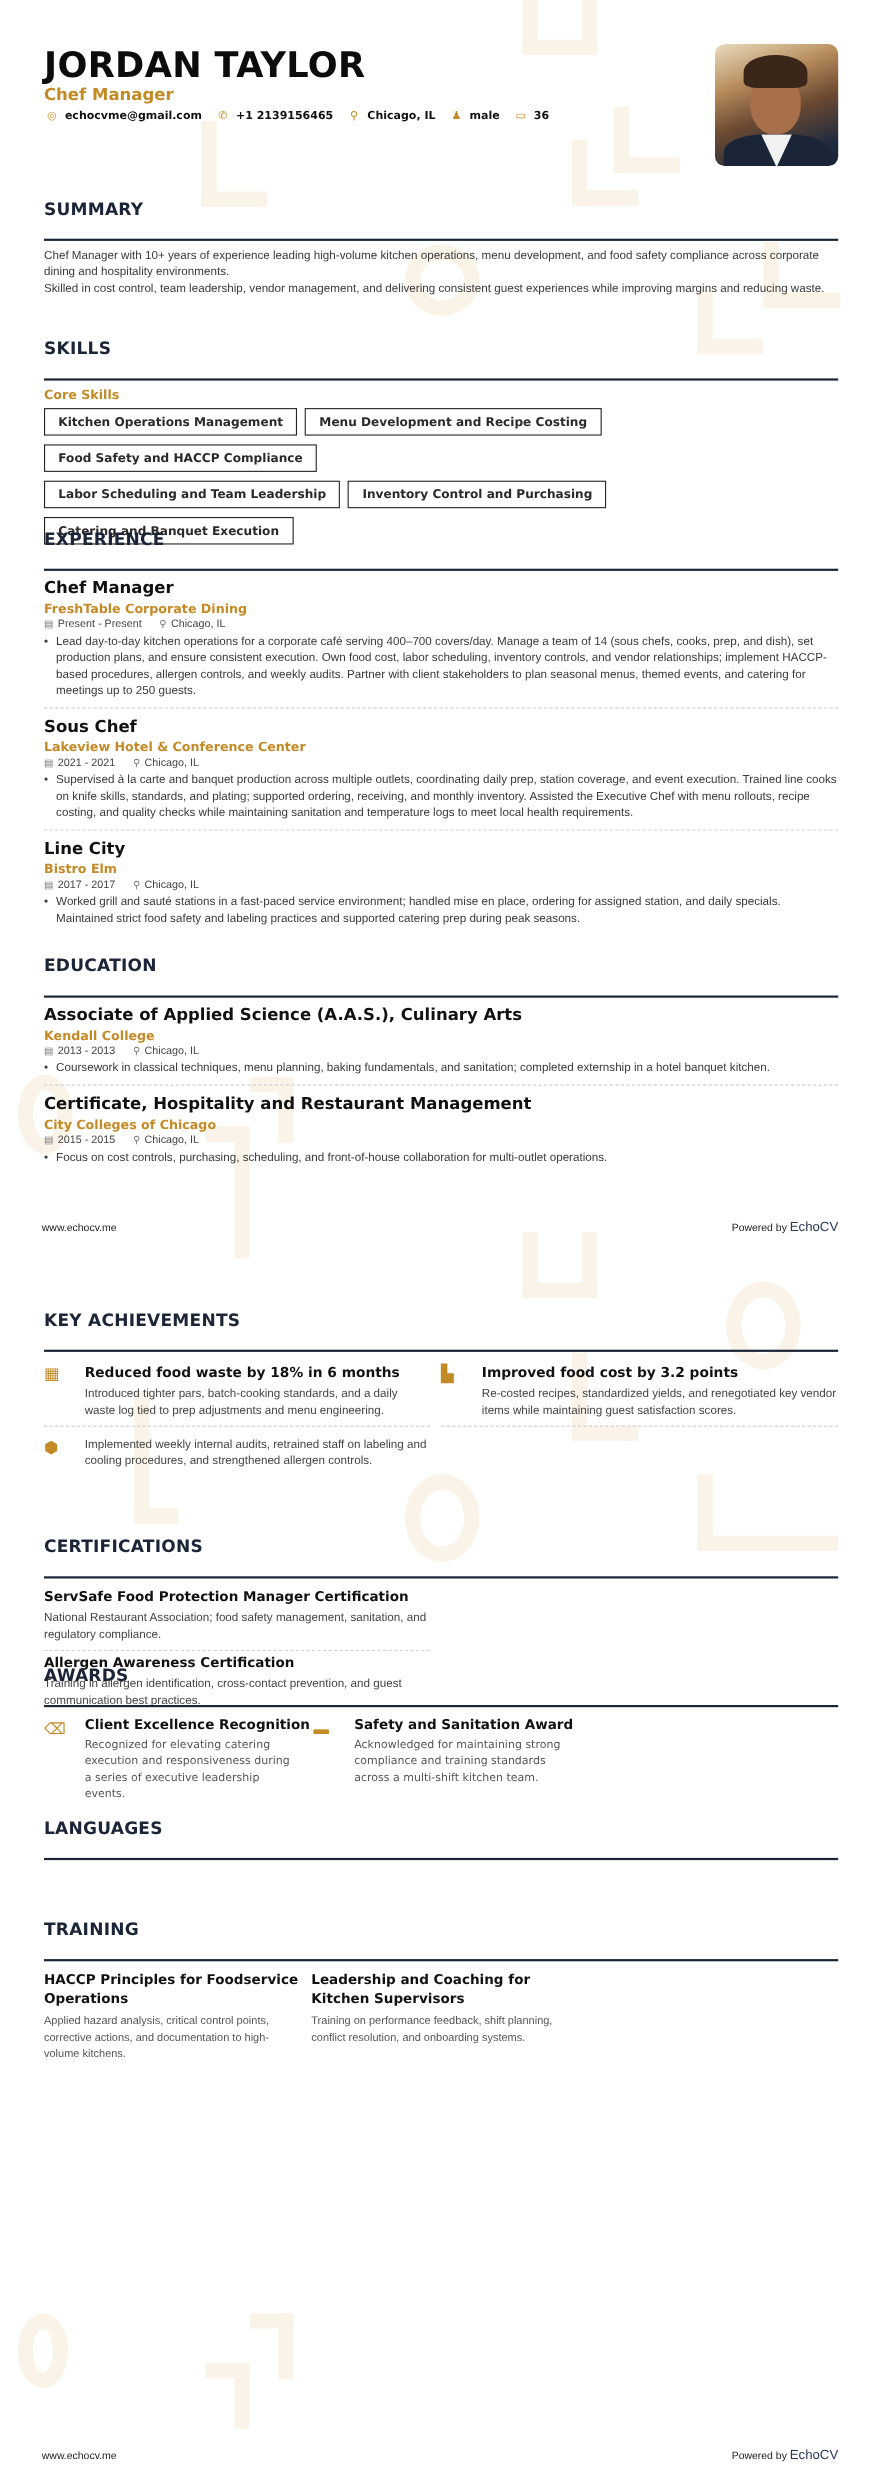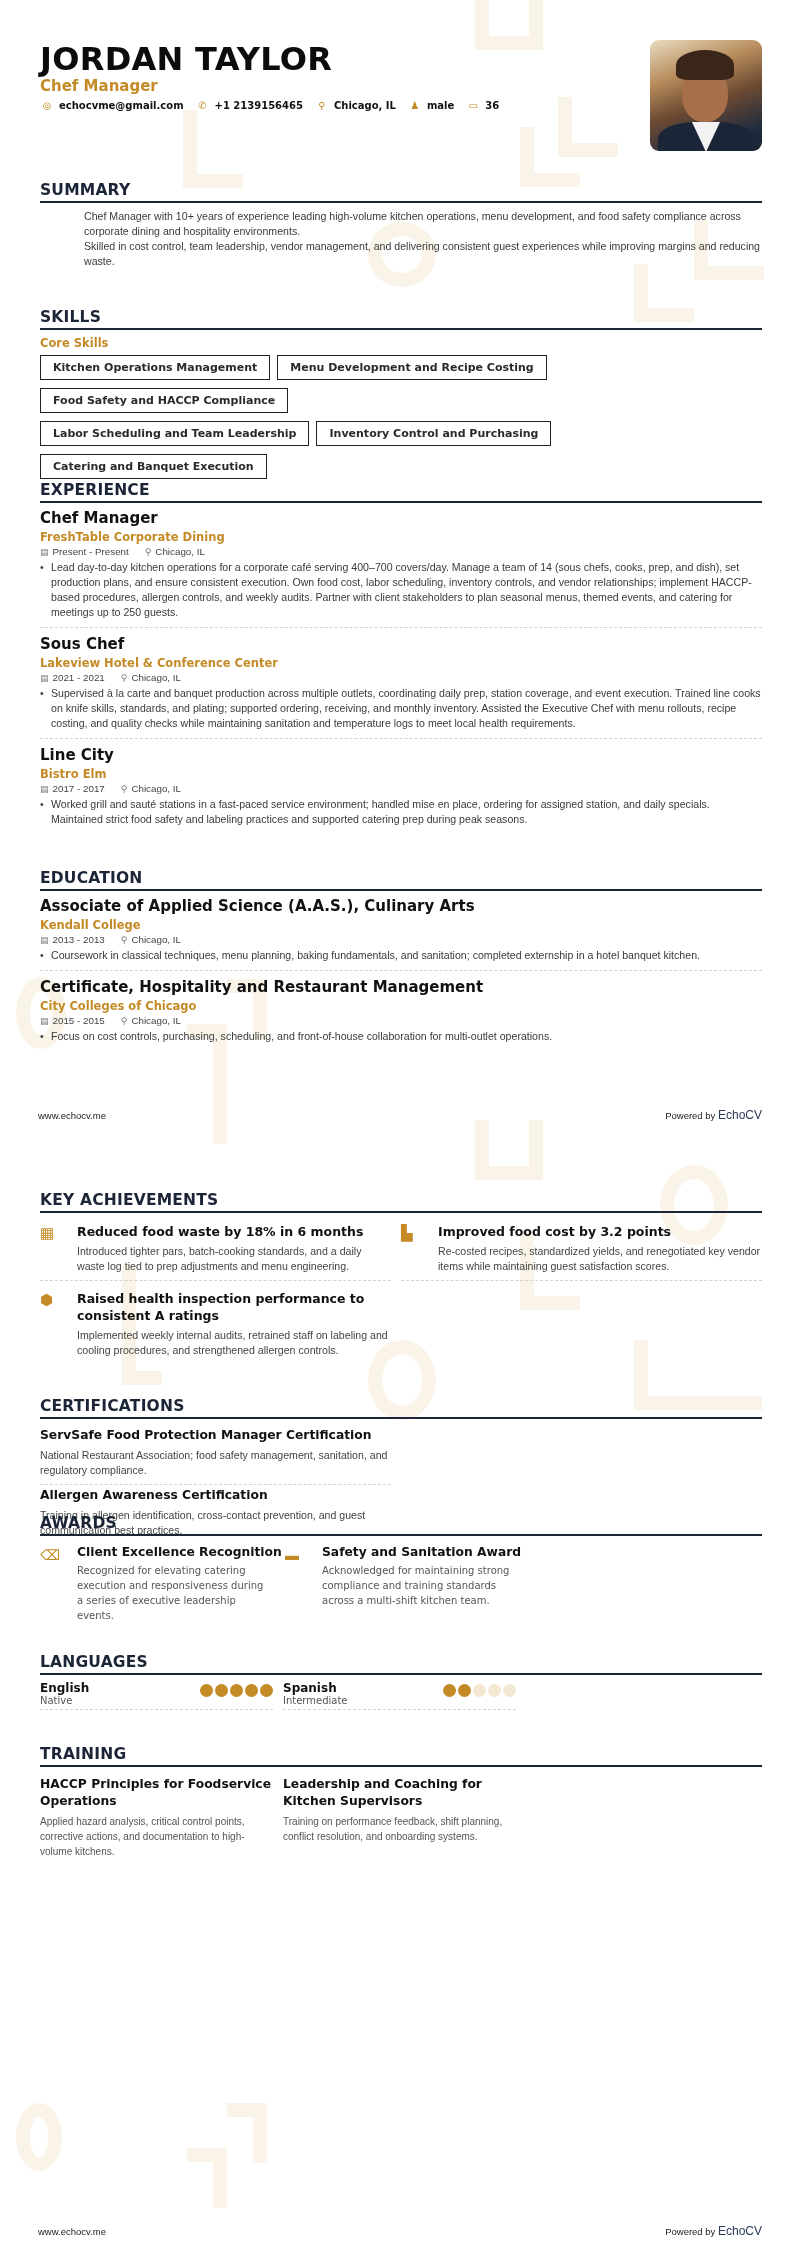--- a/index.html
+++ b/index.html
@@ -20,22 +20,22 @@
   .contact { display: flex; align-items: center; margin-right: 14px; }
   .cicon { color: #c48a26; font-size: 10px; margin-right: 7px; width: 10px; text-align: center; }
   .photo { position: absolute; top: 40px; left: 650px; width: 112px; height: 111px; border-radius: 9px; overflow: hidden;
     background: linear-gradient(160deg, #e9dcc0 0%, #b78c5c 30%, #6d4a32 55%, #1e2a3e 85%, #1a2233 100%); }
   .photo .face { position: absolute; left: 32px; top: 24px; width: 46px; height: 58px; border-radius: 50% 50% 45% 45%; background: #a8704a; }
   .photo .hair { position: absolute; left: 26px; top: 10px; width: 58px; height: 30px; border-radius: 50% 50% 20% 20%; background: #3a2618; }
   .photo .body { position: absolute; left: 8px; top: 82px; width: 96px; height: 40px; border-radius: 40% 40% 0 0; background: #1b2538; }
   .photo .collar { position: absolute; left: 42px; top: 82px; width: 28px; height: 30px; background: #f2f2f2; clip-path: polygon(0 0, 100% 0, 50% 100%); }
 
   .sec { position: absolute; left: 40px; width: 722px; }
-  .sec-title { font-family: "DejaVu Sans", sans-serif; font-weight: bold; font-size: 15.5px; color: #1b2537; letter-spacing: 0.2px; padding-bottom: 2px; border-bottom: 2.5px solid #1b2537; margin-bottom: 6px; }
-  .para { font-size: 10.6px; line-height: 15px; color: #3a3a3a; margin-left: 44px; }
+  .sec-title { font-family: "DejaVu Sans", sans-serif; font-weight: bold; font-size: 15.5px; color: #1b2537; letter-spacing: 0.2px; padding-bottom: 18px; border-bottom: 2.5px solid #1b2537; margin-bottom: 6px; }
+  .para { font-size: 10.6px; line-height: 15px; color: #3a3a3a; }
 
   .skill-cat { font-family: "DejaVu Sans", sans-serif; font-size: 11.5px; font-weight: bold; color: #c48a26; margin: 6px 0 5px; }
   .chips { display: flex; flex-wrap: wrap; width: 520px; }
   .chip { border: 1.3px solid #222; padding: 5px 12px; font-size: 11px; font-weight: bold; color: #2a2a2a; margin: 0 7px 8px 0; font-family: "DejaVu Sans", sans-serif; white-space: nowrap; }
 
   .entry { padding-bottom: 7px; margin-bottom: 7px; border-bottom: 1px dashed #d2d2d2; }
   .entry:last-child { border-bottom: none; }
   .entry-title { font-family: "DejaVu Sans", sans-serif; font-size: 15px; font-weight: bold; color: #111; margin-bottom: 3px; }
   .entry-org { font-family: "DejaVu Sans", sans-serif; font-size: 11.5px; font-weight: bold; color: #c48a26; margin-bottom: 2px; }
   .meta { display: flex; font-size: 9.8px; color: #444; margin-bottom: 3px; align-items: center; }
@@ -267,21 +267,20 @@
     <div class="ach">
       <div class="ach-icon">▙</div>
       <div>
         <div class="ach-title">Improved food cost by 3.2 points</div>
         <div class="ach-desc">Re-costed recipes, standardized yields, and renegotiated key vendor items while maintaining guest satisfaction scores.</div>
       </div>
     </div>
     <div class="ach noline">
       <div class="ach-icon">⬢</div>
       <div>
-        <div class="ach-title">Raised health inspection performance to consistent A ratings</div>
         <div class="ach-desc">Implemented weekly internal audits, retrained staff on labeling and cooling procedures, and strengthened allergen controls.</div>
       </div>
     </div>
   </div>
 </div>
 
 <div class="sec" style="top:1397px;">
   <div class="sec-title">CERTIFICATIONS</div>
   <div class="grid2">
     <div class="cert line">
@@ -310,48 +309,20 @@
       <div>
         <div class="award-title">Safety and Sanitation Award</div>
         <div class="award-desc">Acknowledged for maintaining strong compliance and training standards across a multi-shift kitchen team.</div>
       </div>
     </div>
   </div>
 </div>
 
 <div class="sec" style="top:1653px;">
   <div class="sec-title">LANGUAGES</div>
-  <div class="grid2">
-    <div class="lang">
-      <div>
-        <div class="lang-name">English</div>
-        <div class="lang-level">Native</div>
-      </div>
-      <div class="dots">
-        <i class="on"></i>
-          <i class="on"></i>
-          <i class="on"></i>
-          <i class="on"></i>
-          <i class="on"></i>
-      </div>
-    </div>
-    <div class="lang">
-      <div>
-        <div class="lang-name">Spanish</div>
-        <div class="lang-level">Intermediate</div>
-      </div>
-      <div class="dots">
-        <i class="on"></i>
-          <i class="on"></i>
-          <i></i>
-          <i></i>
-          <i></i>
-      </div>
-    </div>
-  </div>
 </div>
 
 <div class="sec" style="top:1745px;">
   <div class="sec-title">TRAINING</div>
   <div class="grid2">
     <div class="train">
       <div class="train-title">HACCP Principles for Foodservice Operations</div>
       <div class="train-desc">Applied hazard analysis, critical control points, corrective actions, and documentation to high-volume kitchens.</div>
     </div>
     <div class="train">

